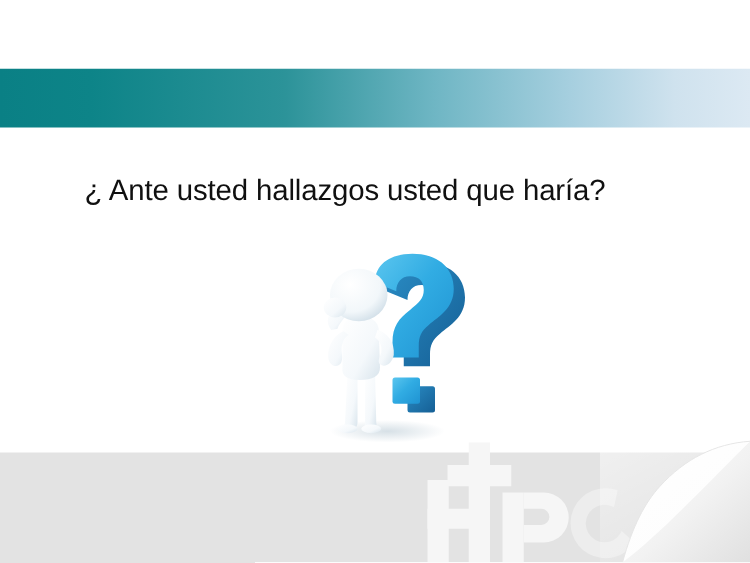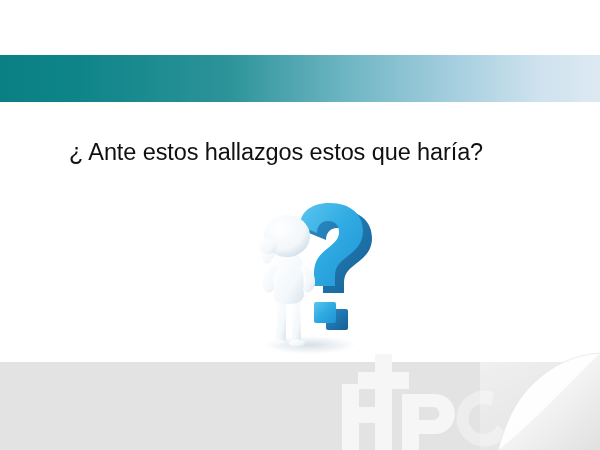--- a/index.html
+++ b/index.html
@@ -100,21 +100,21 @@
   }
   .page-curl svg { display: block; }
 </style>
 </head>
 <body>
 
 <div id="slide">
 
   <div class="top-band"></div>
 
-  <div class="title">¿ Ante estos hallazgos estos que haría?</div>
+  <div class="title">¿ Ante usted hallazgos usted que haría?</div>
 
   <div class="graphic">
     <svg viewBox="0 0 150 155" xmlns="http://www.w3.org/2000/svg">
       <defs>
         <linearGradient id="qmLight" x1="0" y1="0" x2="1" y2="1">
           <stop offset="0%" stop-color="#5bc6ef"></stop>
           <stop offset="45%" stop-color="#31ace3"></stop>
           <stop offset="100%" stop-color="#1f93d2"></stop>
         </linearGradient>
         <linearGradient id="qmDark" x1="0" y1="0" x2="1" y2="1">

